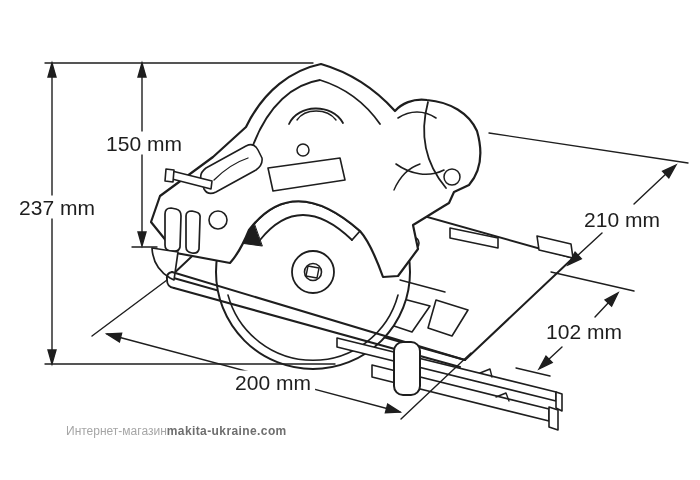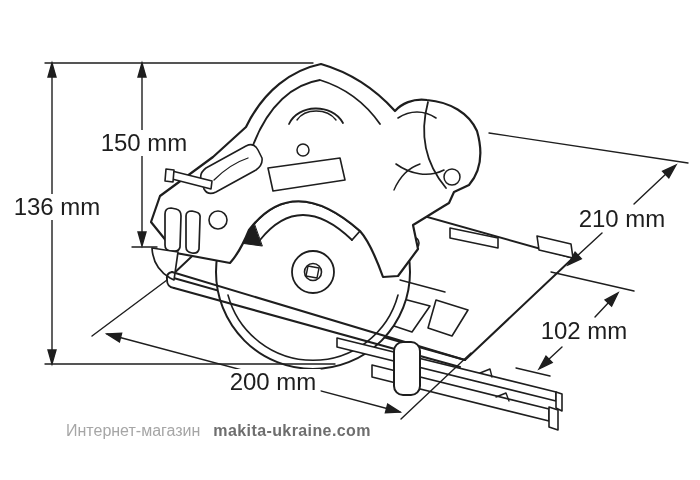--- a/index.html
+++ b/index.html
@@ -5,27 +5,27 @@
   html,body{margin:0;padding:0;background:#fff;}
   .stage{
     position:relative;width:700px;height:480px;
     background:var(--background,#ffffff);
     font-family:"Liberation Sans",sans-serif;
     overflow:hidden;
   }
   .stage svg{position:absolute;left:0;top:0;color:var(--line,#1e1e1e);}
   .dim-label{
     position:absolute;transform:translate(-50%,-50%);
-    font-size:24px;line-height:1;color:var(--line,#1e1e1e);
+    font-size:21px;line-height:1;color:var(--line,#1e1e1e);
     background:#fff;padding:1px 4px;white-space:nowrap;
   }
   .watermark{
     position:absolute;left:66px;top:409px;height:16px;
-    display:flex;align-items:baseline;gap:13px;
-    font-size:16px;line-height:16px;white-space:nowrap;
+    display:flex;align-items:baseline;
+    font-size:12px;line-height:16px;white-space:nowrap;
   }
   .watermark .store{color:var(--watermark-prefix,#a6a6a6);}
   .watermark .site{color:var(--watermark-site,#6e6e6e);font-weight:bold;letter-spacing:.4px;margin-top:14px;}
 </style>
 </head>
 <body>
 
 <div class="stage">
 
   <svg width="700" height="480" viewBox="0 0 700 480">
@@ -152,21 +152,21 @@
       <g>
         <path d="M167,280 L92,336"></path>
         <path d="M471,353 L401,419"></path>
         <path d="M107,334 L400,412"></path>
         <path d="M107,334 L121.6,333.2 L119.4,341.9 Z" fill="currentColor"></path>
         <path d="M400,412 L385.4,412.8 L387.7,404.1 Z" fill="currentColor"></path>
       </g>
     </g>
   </svg>
 
-  <div class="dim-label" style="left:57px;top:207px;">136 mm</div>
+  <div class="dim-label" style="left:57px;top:207px;">237 mm</div>
 
   <div class="dim-label" style="left:144px;top:143px;">150 mm</div>
 
   <div class="dim-label" style="left:622px;top:219px;">210 mm</div>
 
   <div class="dim-label" style="left:584px;top:331px;">102 mm</div>
 
   <div class="dim-label" style="left:273px;top:382px;">200 mm</div>
 
   <div class="watermark">

